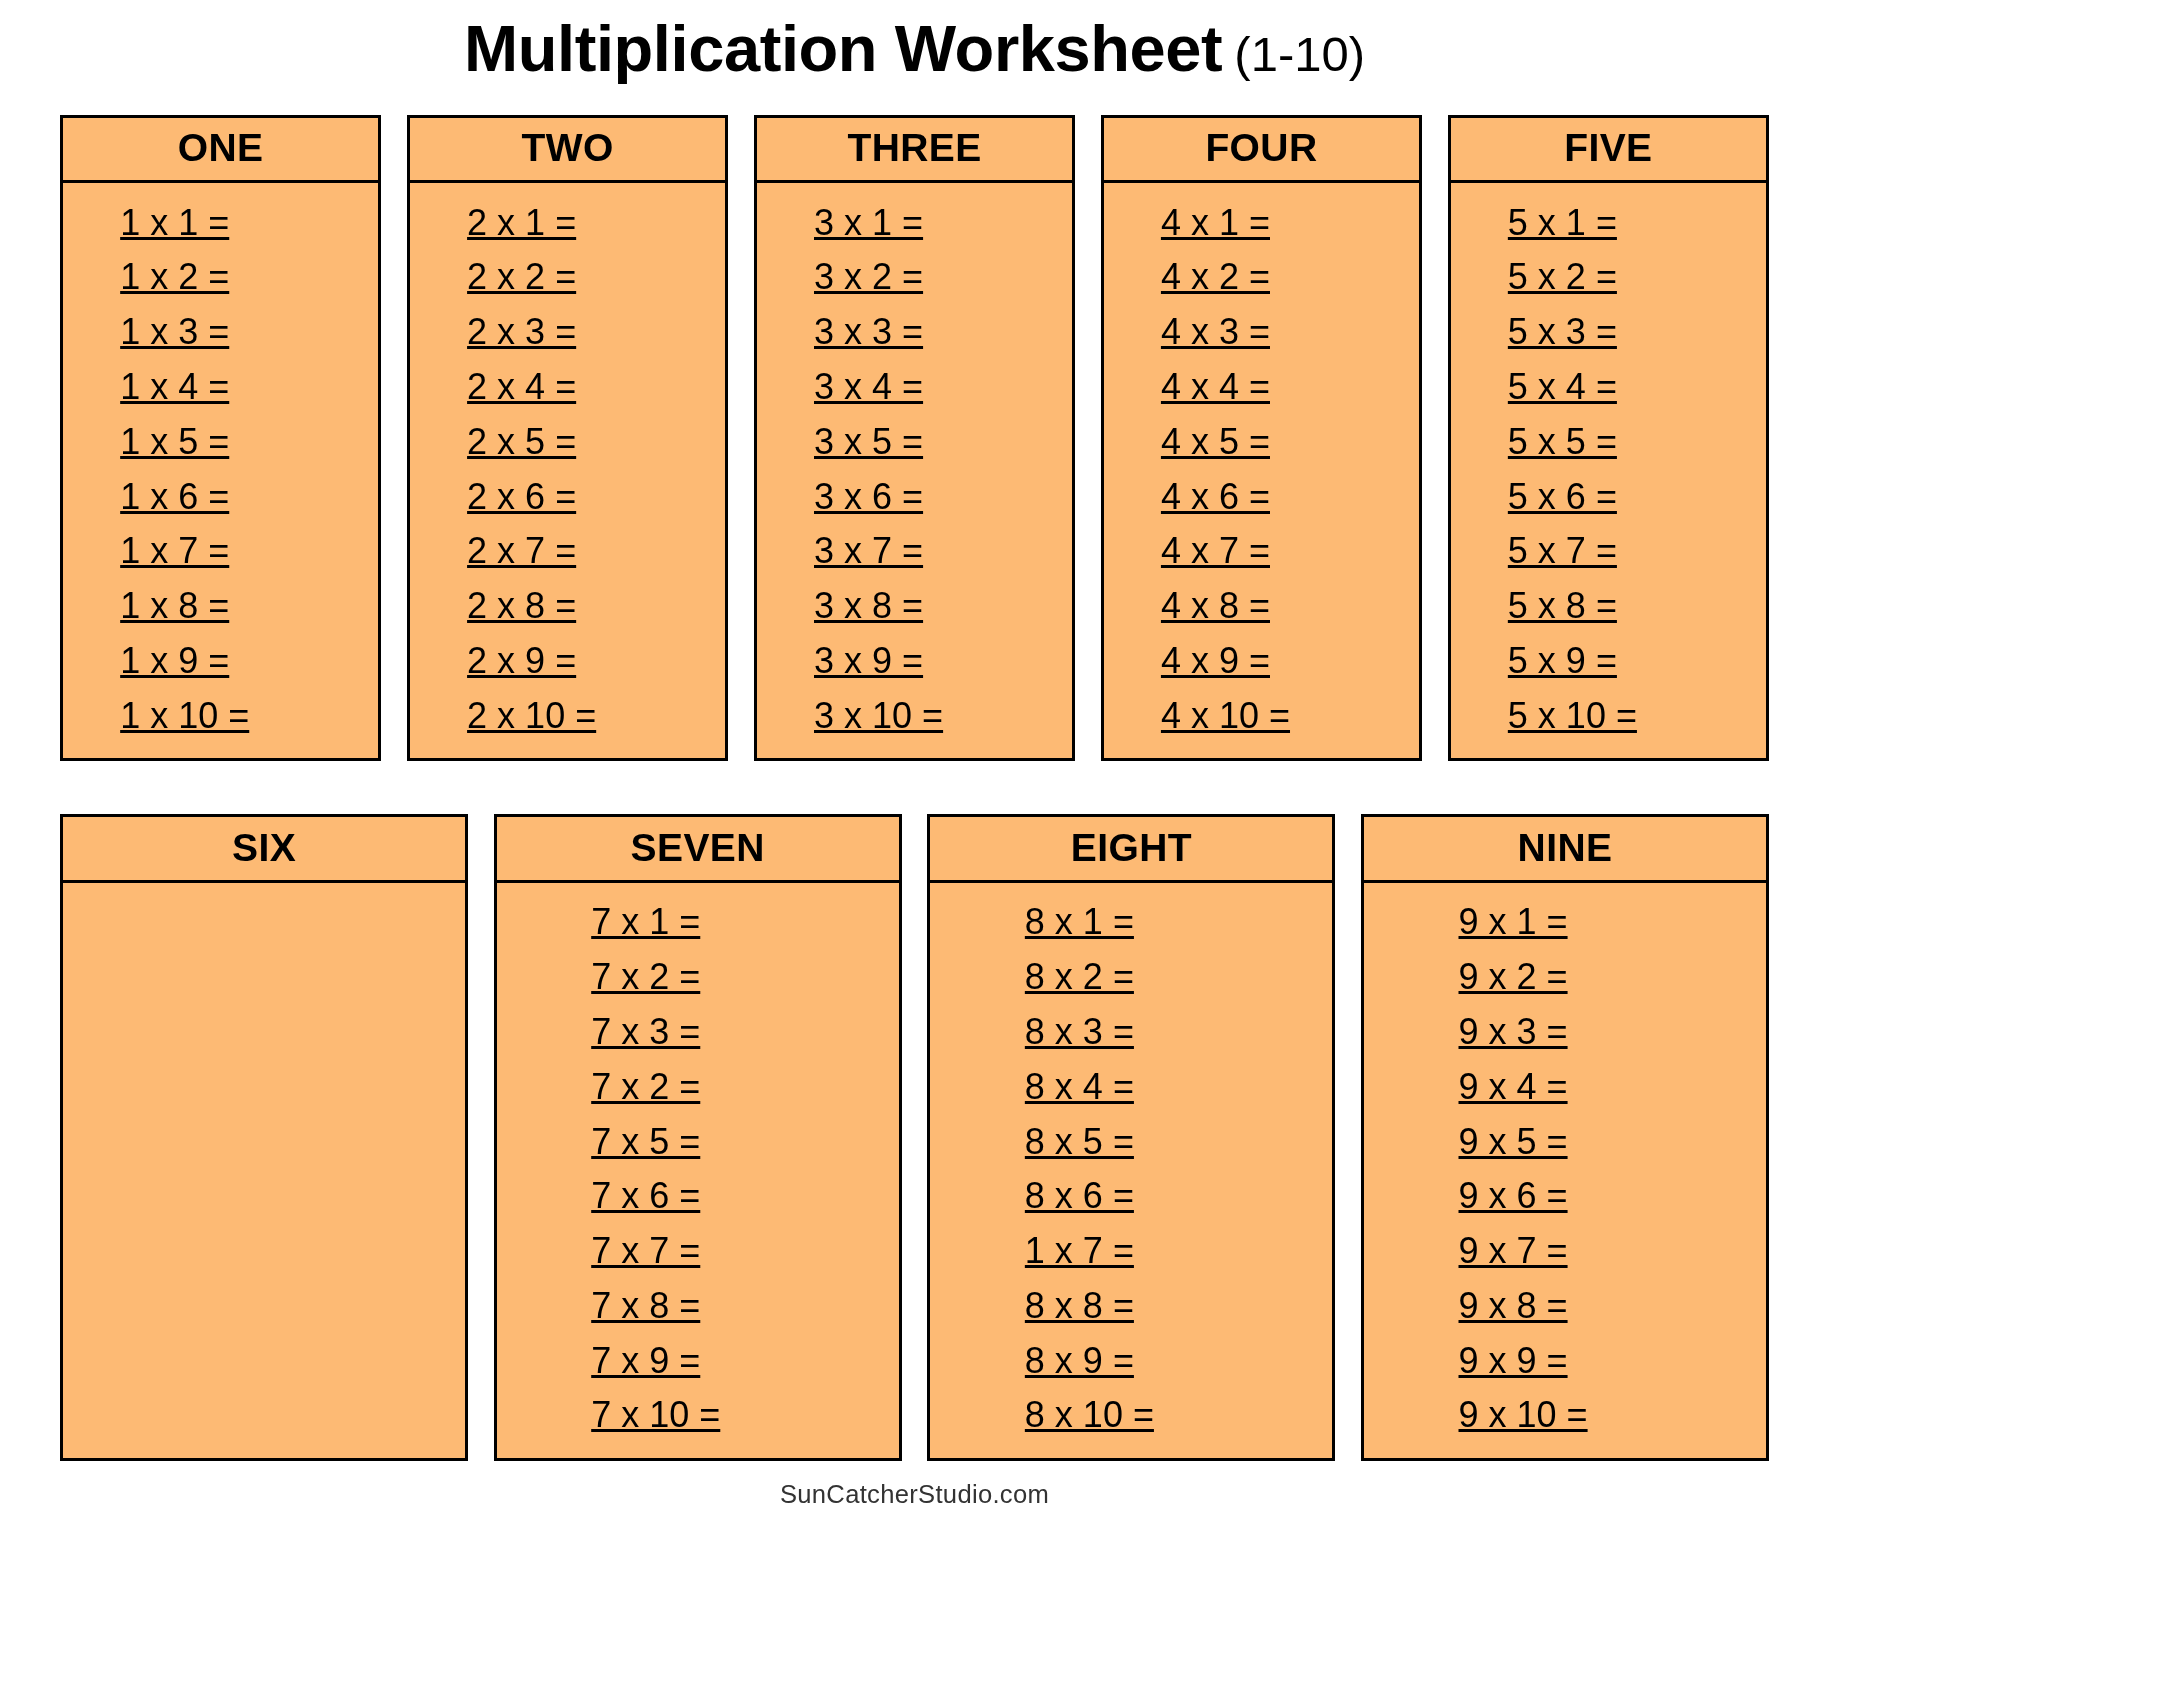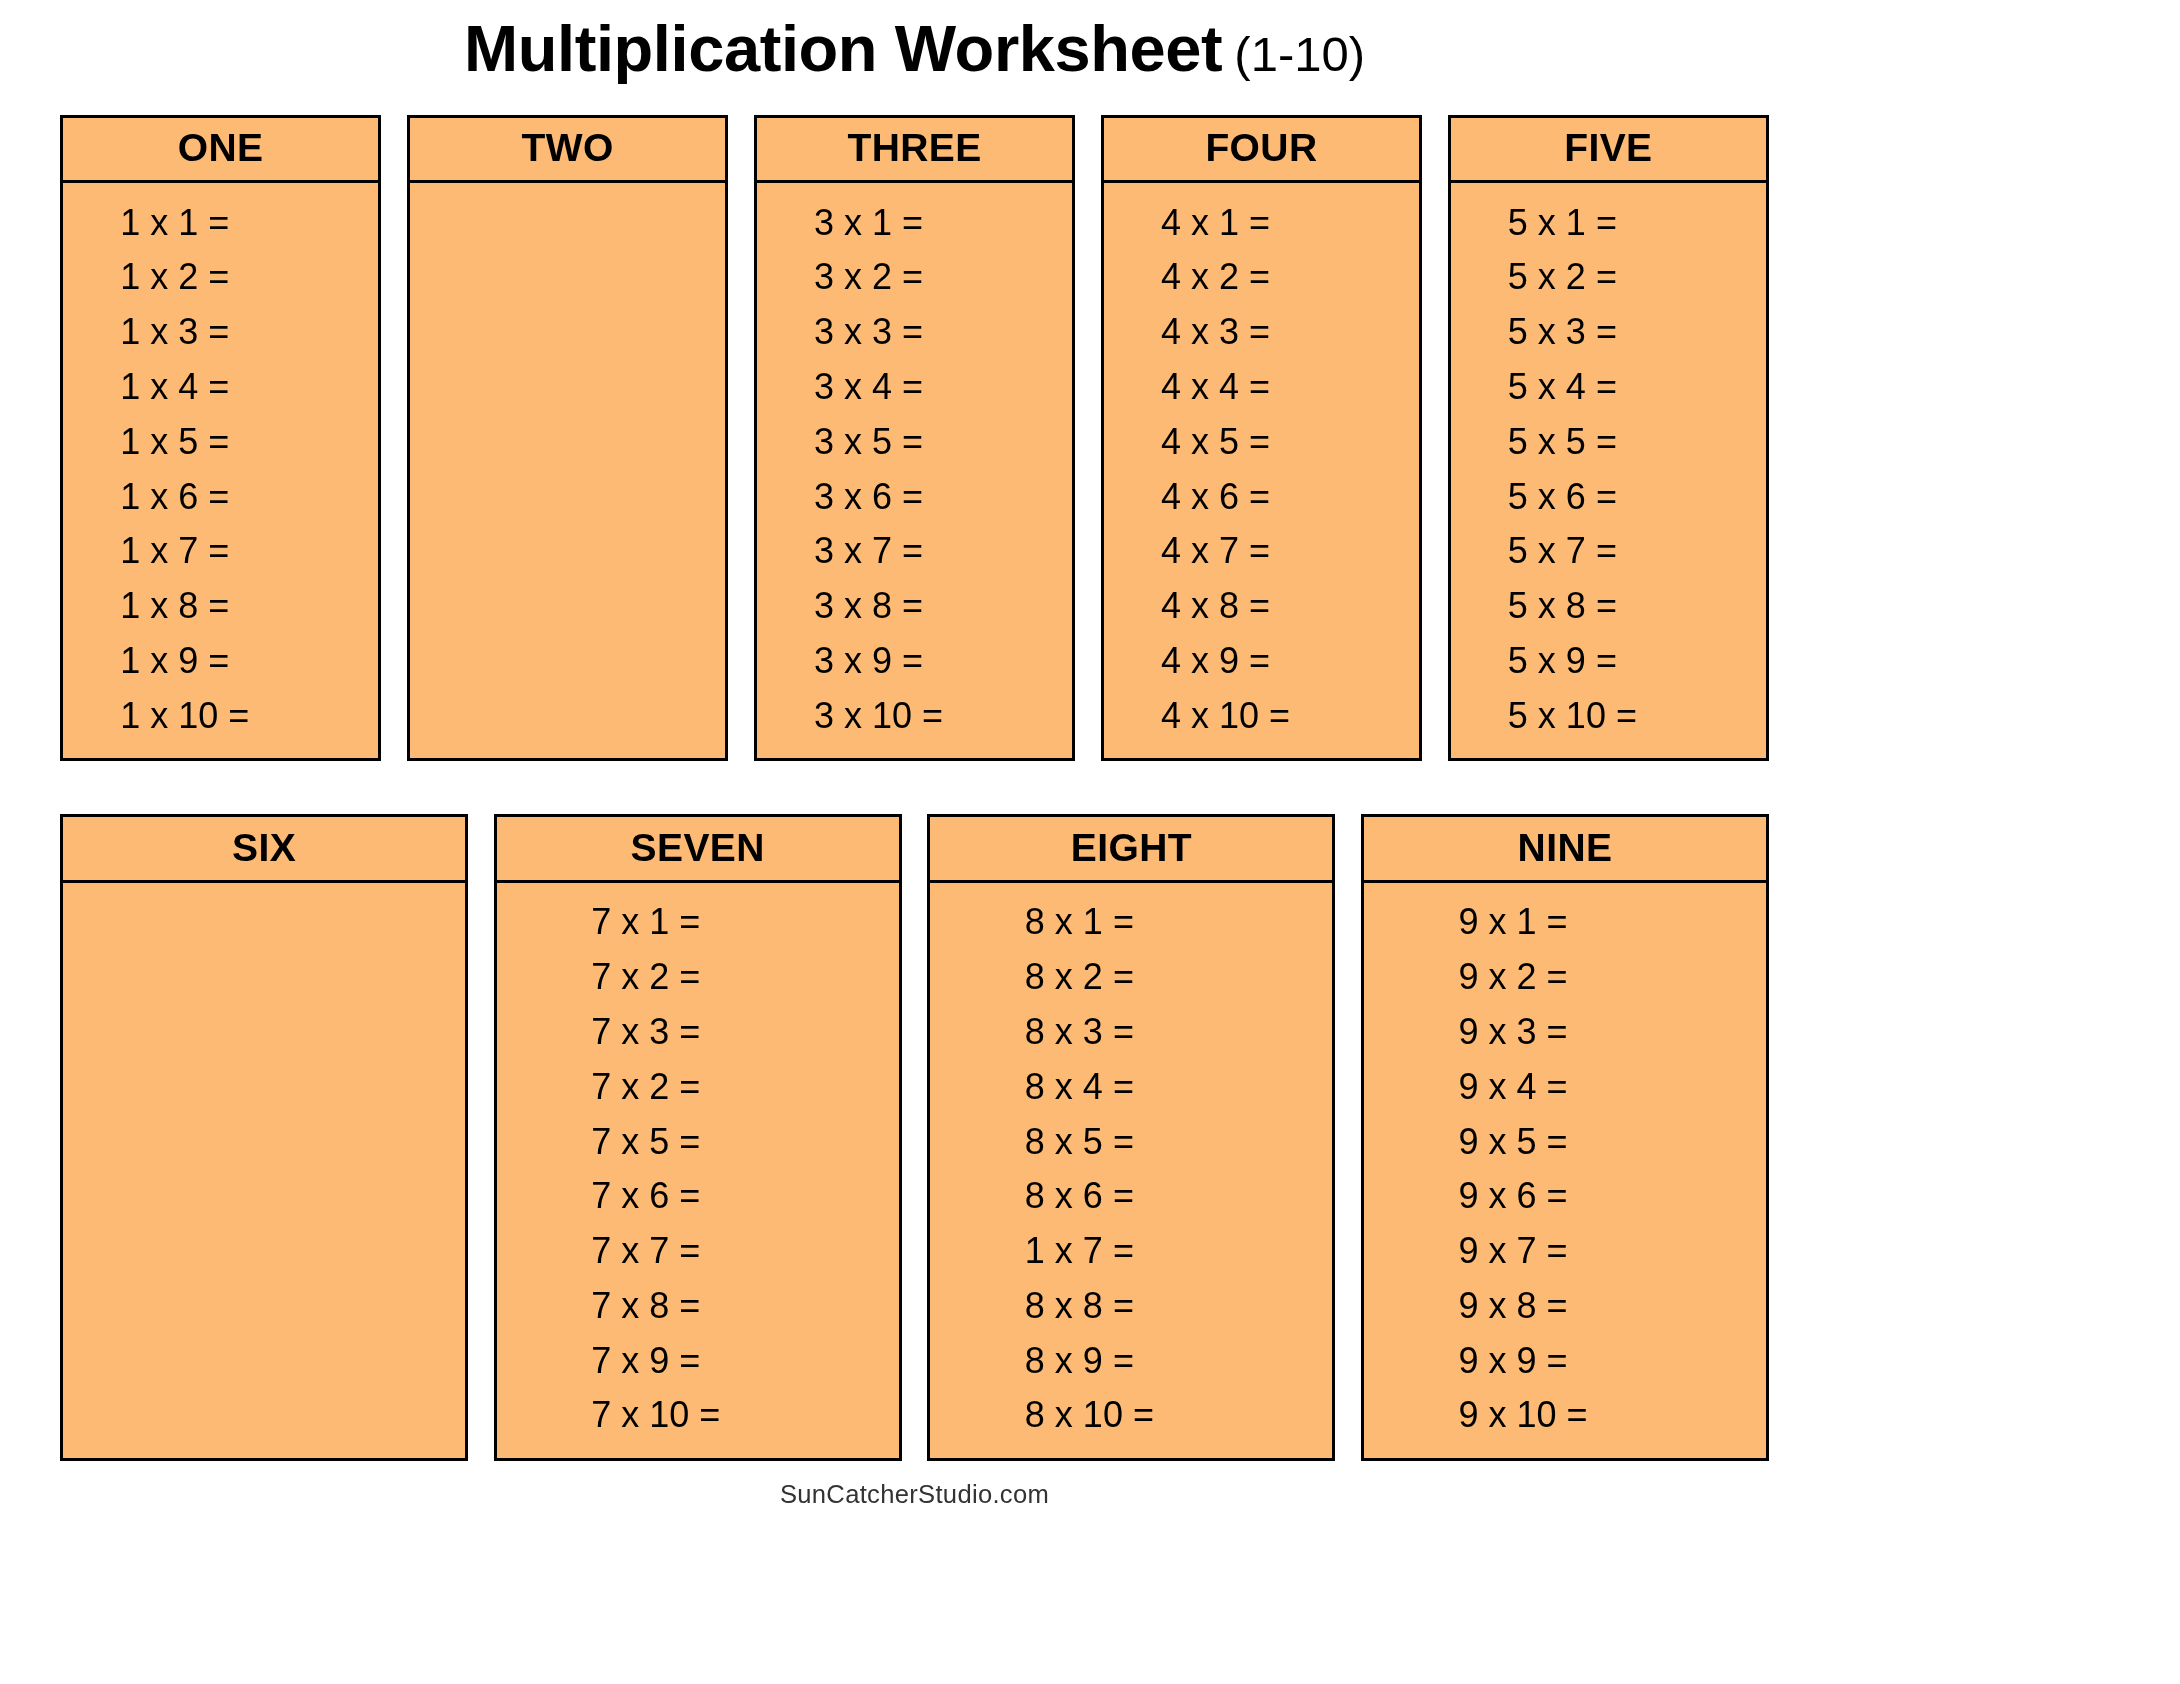--- a/index.html
+++ b/index.html
@@ -63,20 +63,21 @@
     font-size: 39px;
     font-weight: bold;
     padding: 8.5px 0 10.2px 0;
     letter-spacing: 0.4px;
   }
   .card-body {
     padding: 12px 0 15.3px 0;
     display: flex;
     flex-direction: column;
     align-items: center;
+    text-decoration: underline;
   }
   .eq {
     font-size: 36px;
     line-height: 1.0;
     padding: 9.4px 0;
     width: 201px;
     text-align: left;
     white-space: nowrap;
   }
   .row2 .eq {
@@ -114,20 +115,32 @@
           <div class="eq">1 x 6 =</div>
           <div class="eq">1 x 7 =</div>
           <div class="eq">1 x 8 =</div>
           <div class="eq">1 x 9 =</div>
           <div class="eq">1 x 10 =</div>
         </div>
       </div>
 
       <div class="card">
         <div class="card-head">TWO</div>
+        <div class="card-body">
+          <div class="eq">2 x 1 =</div>
+          <div class="eq">2 x 2 =</div>
+          <div class="eq">2 x 3 =</div>
+          <div class="eq">2 x 4 =</div>
+          <div class="eq">2 x 5 =</div>
+          <div class="eq">2 x 6 =</div>
+          <div class="eq">2 x 7 =</div>
+          <div class="eq">2 x 8 =</div>
+          <div class="eq">2 x 9 =</div>
+          <div class="eq">2 x 10 =</div>
+        </div>
       </div>
 
       <div class="card">
         <div class="card-head">THREE</div>
         <div class="card-body">
           <div class="eq">3 x 1 =</div>
           <div class="eq">3 x 2 =</div>
           <div class="eq">3 x 3 =</div>
           <div class="eq">3 x 4 =</div>
           <div class="eq">3 x 5 =</div>

